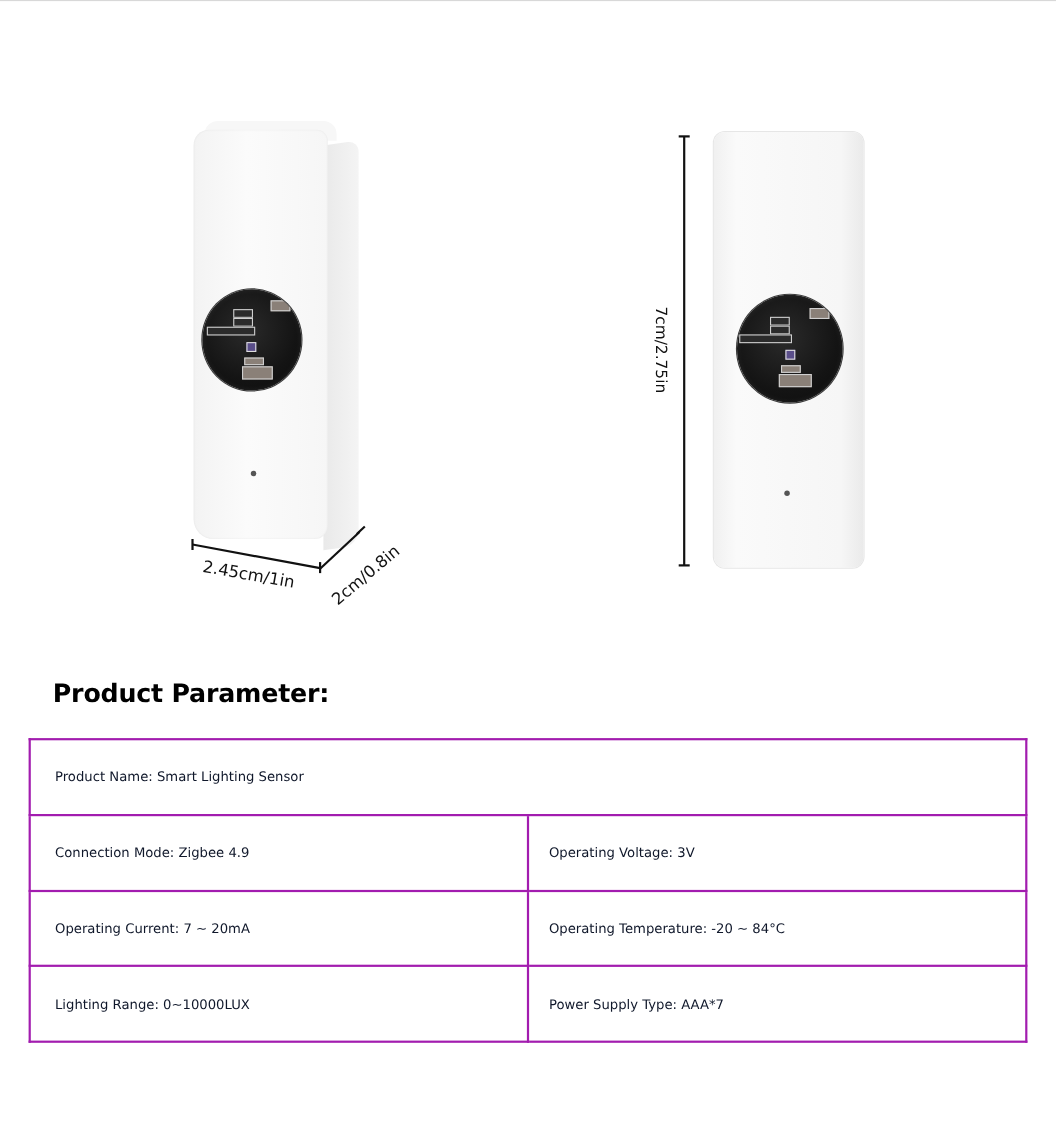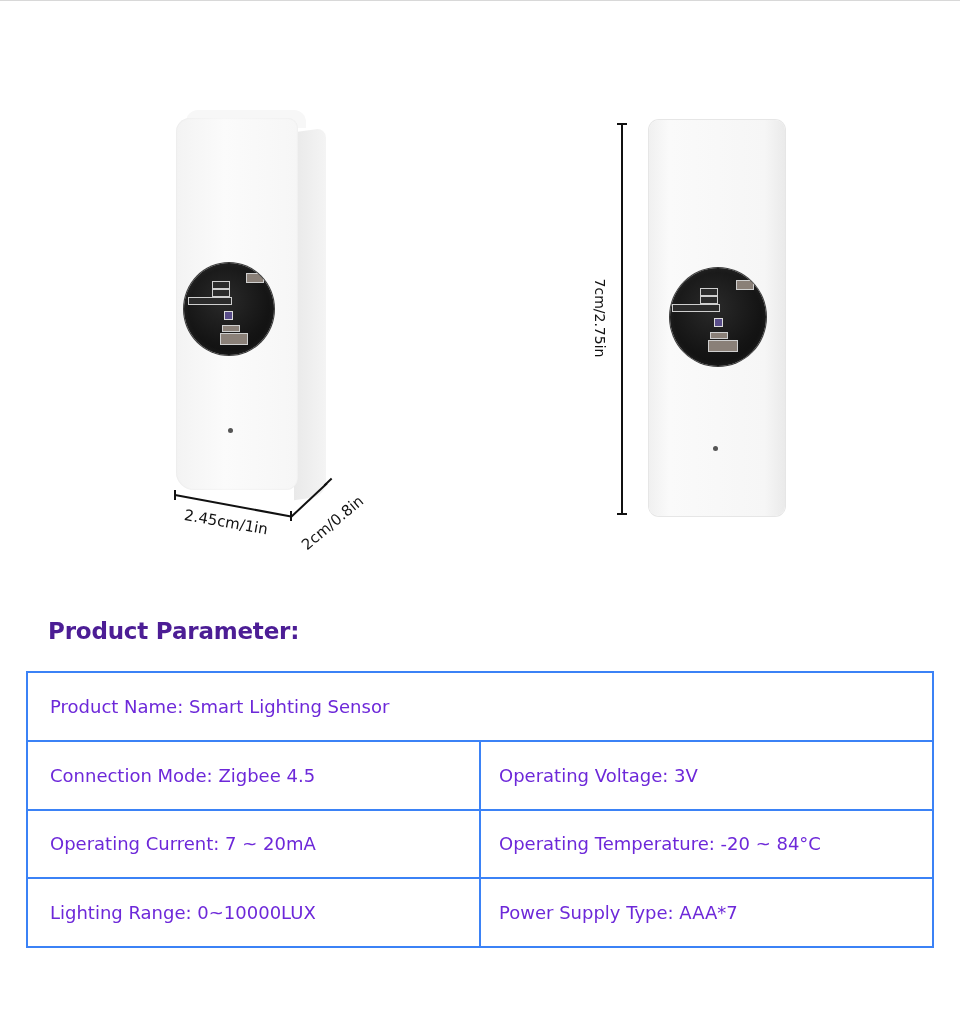--- a/index.html
+++ b/index.html
@@ -55,29 +55,29 @@
     transform: translate(-50%, -50%) rotate(90deg); transform-origin: center; white-space: nowrap;
     left: 600px;
   }
   .hline { position: absolute; height: 2px; background: #111; transform-origin: 0 50%; }
   .hcap { position: absolute; width: 2px; height: 10px; background: #111; transform-origin: 50% 50%; }
   .dim-label { position: absolute; font-size: 15px; color: #111; white-space: nowrap; transform-origin: 0 0; }
 
   
   .param-title {
     position: absolute; left: 48px; top: 618px; font-size: 23px; font-weight: bold;
-    font-family: "DejaVu Sans", sans-serif; letter-spacing: -0.2px; color: #4c1d95;
+    font-family: "DejaVu Sans", sans-serif; letter-spacing: -0.2px; color: #000000;
   }
   table.params {
     position: absolute; left: 26px; top: 671px; width: 908px; height: 277px;
     border-collapse: collapse; table-layout: fixed;
   }
   table.params td {
-    border: 2px solid #3b82f6; height: 51px; padding: 0 0 0 22px;
-    font-size: 18px; color: #6d28d9; font-family: "DejaVu Sans", sans-serif;
+    border: 2px solid #a21caf; height: 51px; padding: 0 0 0 22px;
+    font-size: 12px; color: #0f172a; font-family: "DejaVu Sans", sans-serif;
     white-space: nowrap; overflow: hidden;
   }
   table.params td.left { width: 425px; }
   table.params td.right { padding-left: 18px; }
 </style>
 </head>
 <body>
 
 <div class="topline"></div>
 
@@ -126,21 +126,21 @@
 <div class="vlabel">7cm/2.75in</div>
 
 <div class="param-title">Product Parameter:</div>
 
 <table class="params">
   <tbody>
       <tr>
     <td colspan="2">Product Name: Smart Lighting Sensor</td>
   </tr>
   <tr>
-    <td class="left">Connection Mode: Zigbee 4.5</td>
+    <td class="left">Connection Mode: Zigbee 4.9</td>
     <td class="right">Operating Voltage: 3V</td>
   </tr>
   <tr>
     <td class="left">Operating Current: 7 ~ 20mA</td>
     <td class="right">Operating Temperature: -20 ~ 84°C</td>
   </tr>
   <tr>
     <td class="left">Lighting Range: 0~10000LUX</td>
     <td class="right">Power Supply Type: AAA*7</td>
   </tr>

